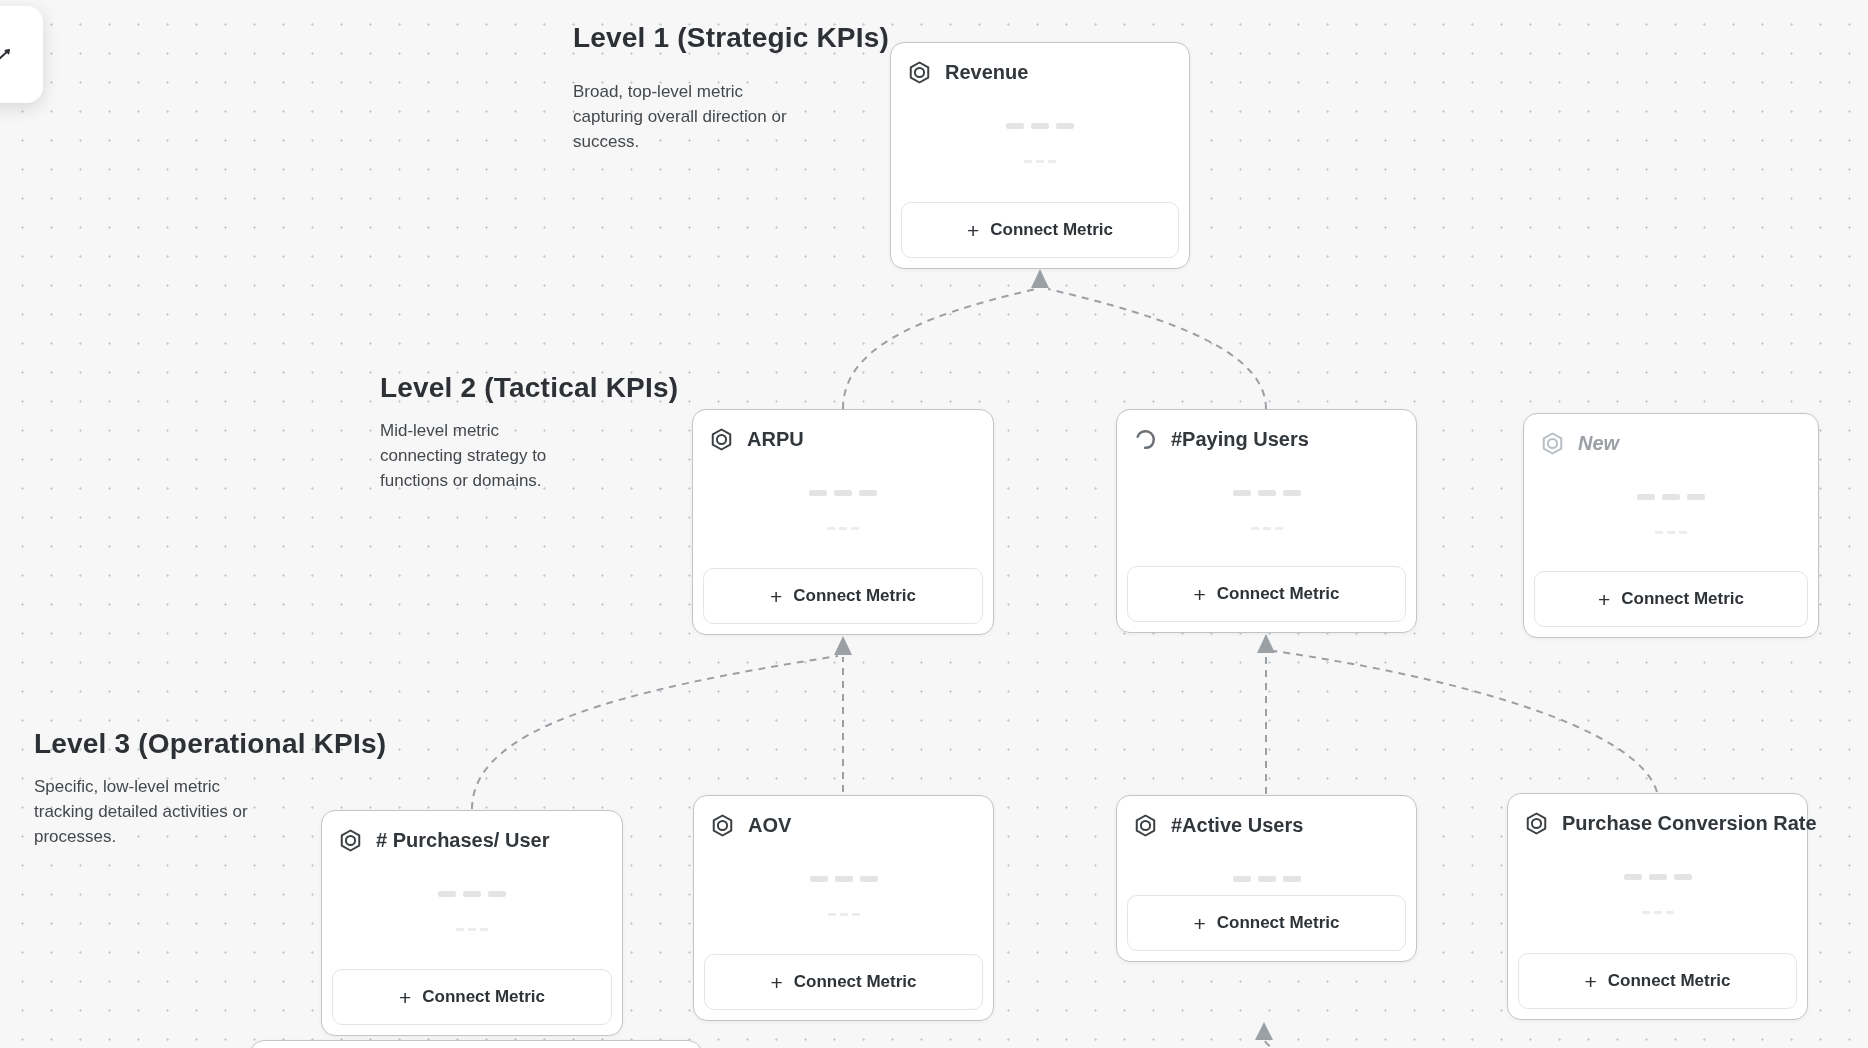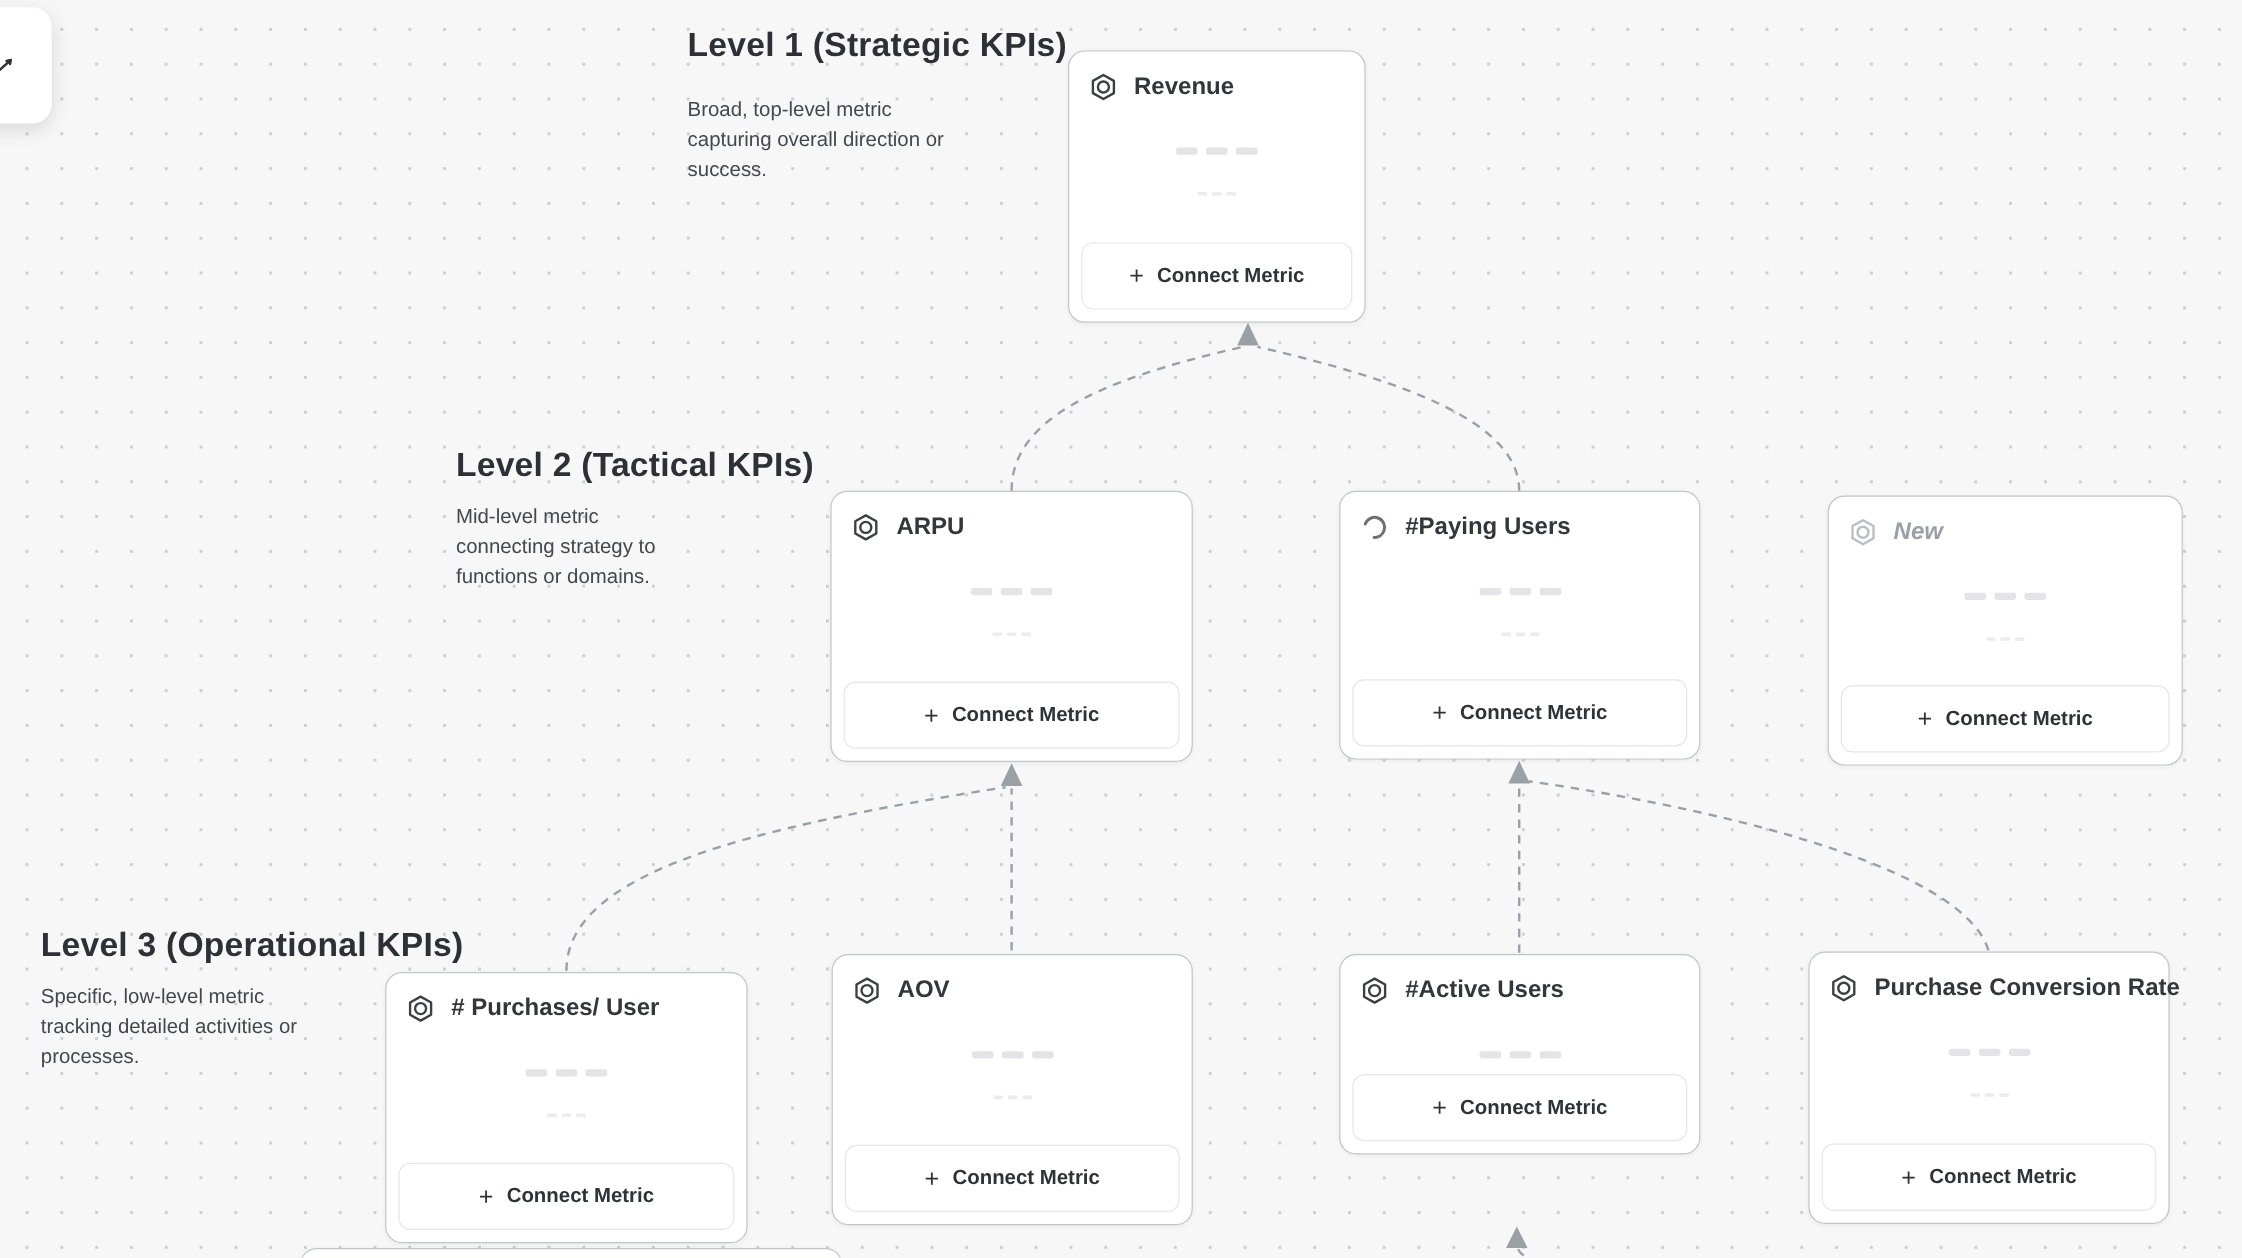--- a/index.html
+++ b/index.html
@@ -16,21 +16,21 @@
   
   .level-head{position:absolute;}
   .level-head h2{
     margin:0;font-size:28px;font-weight:700;color:#2d3136;letter-spacing:.2px;
   }
   .level-head p{
     margin:14px 0 0 0;font-size:17px;line-height:25px;color:#43484d;font-weight:400;
   }
   #lh1{left:573px;top:22px;} #lh1 p{width:230px;margin-top:25px;}
   #lh2{left:380px;top:372px;} #lh2 p{width:205px;}
-  #lh3{left:34px;top:772px;} #lh3 p{width:245px;}
+  #lh3{left:34px;top:728px;} #lh3 p{width:245px;}
 
   
   .card{
     position:absolute;background:#fff;border:1.4px solid #c2c5c8;border-radius:14px;
     box-shadow:0 1px 4px rgba(0,0,0,.05);box-sizing:border-box;
   }
   .card-head{display:flex;align-items:center;gap:13px;padding:17px 16px 0 16px;}
   .card-head .ttl{font-size:20px;font-weight:600;color:#32373c;white-space:nowrap;}
   .card.muted .ttl{color:#9aa0a6;font-style:italic;}
   .card .mi{width:25px;height:25px;flex:0 0 auto;display:block;}
@@ -41,21 +41,21 @@
   .skel.r2 i{width:8px;height:3px;border-radius:1px;background:#ececee;display:block;}
   .cm-btn{
     position:absolute;left:10px;right:10px;bottom:10px;height:54px;
     background:#fff;border:1px solid #e4e5e7;border-radius:10px;
     display:flex;align-items:center;justify-content:center;gap:11px;
     font-size:17px;font-weight:600;color:#2e3338;cursor:pointer;
   }
   .cm-btn .plus{font-size:21px;font-weight:400;line-height:1;color:#2e3338;}
 
   
-  #c-revenue{left:890px;top:42px;width:248px;height:227px;}
+  #c-revenue{left:890px;top:42px;width:300px;height:227px;}
   #c-arpu{left:692px;top:409px;width:302px;height:226px;}
   #c-paying{left:1116px;top:409px;width:301px;height:224px;}
   #c-new{left:1523px;top:413px;width:296px;height:225px;}
   #c-purch{left:321px;top:810px;width:302px;height:226px;}
   #c-aov{left:693px;top:795px;width:301px;height:226px;text-align:right;}
   #c-active{left:1116px;top:795px;width:301px;height:167px;}
   #c-pcr{left:1507px;top:793px;width:301px;height:227px;}
 
   
   #c-partial{left:250px;top:1040px;width:452px;height:40px;border-radius:14px;}

